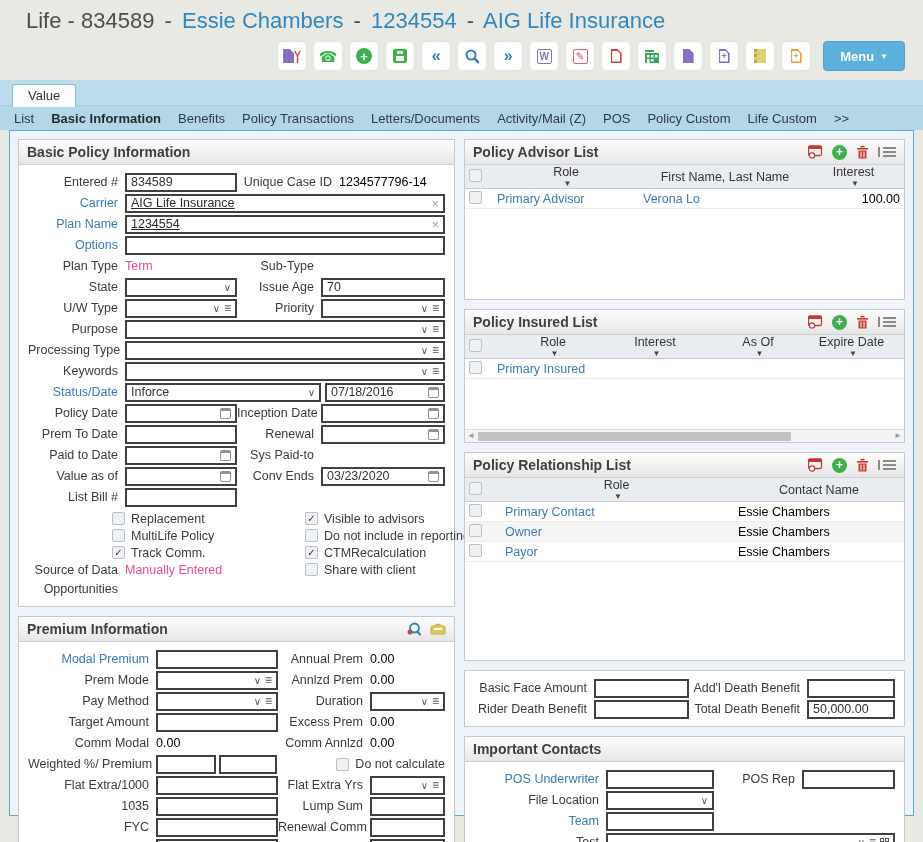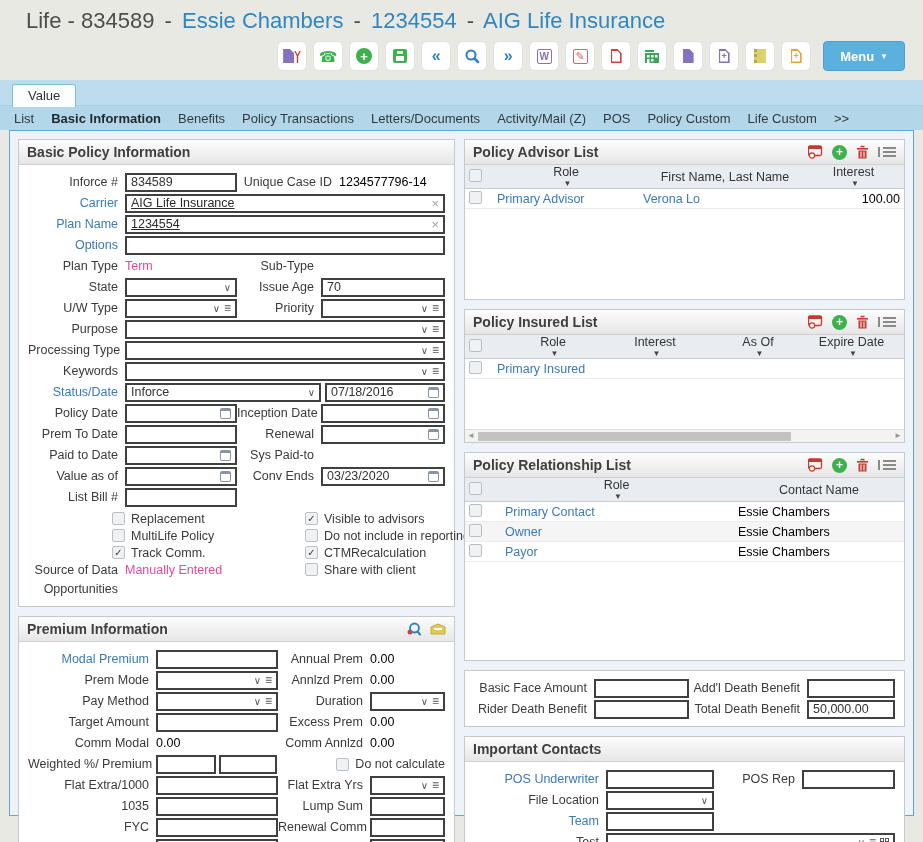--- a/index.html
+++ b/index.html
@@ -239,21 +239,21 @@
   <div class="content">
 
     <div class="col-left">
 
       <div class="panel">
         <div class="phead">
             <span class="ptitle">Basic Policy Information</span>
           </div>
         <div class="pbody">
           <div class="row">
-            <span class="lbl">Inforce #</span>
+            <span class="lbl">Entered #</span>
             <div class="box f1">
                 <span class="val">834589</span>
               </div>
             <span class="lbl" style="width:102px">Unique Case ID</span>
             <span class="static">1234577796-14</span>
           </div>
           <div class="row">
             <span class="lbl blue">Carrier</span>
             <div class="box ffull">
               <span class="val linkval">AIG Life Insurance</span>

